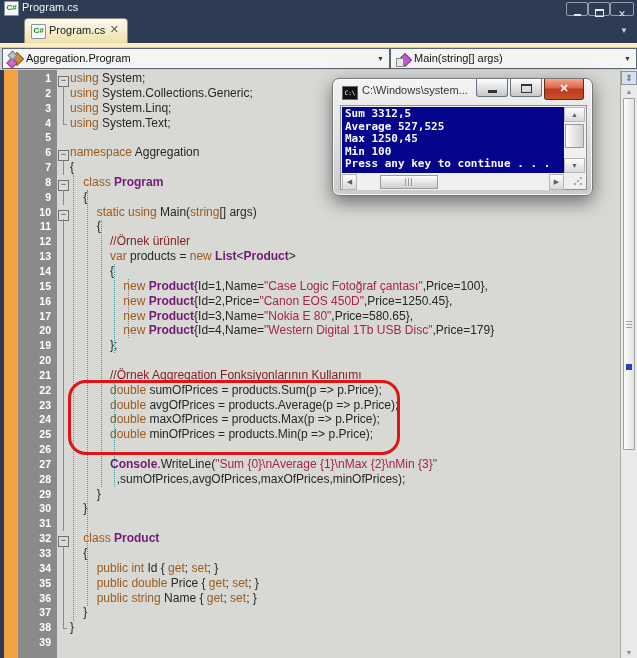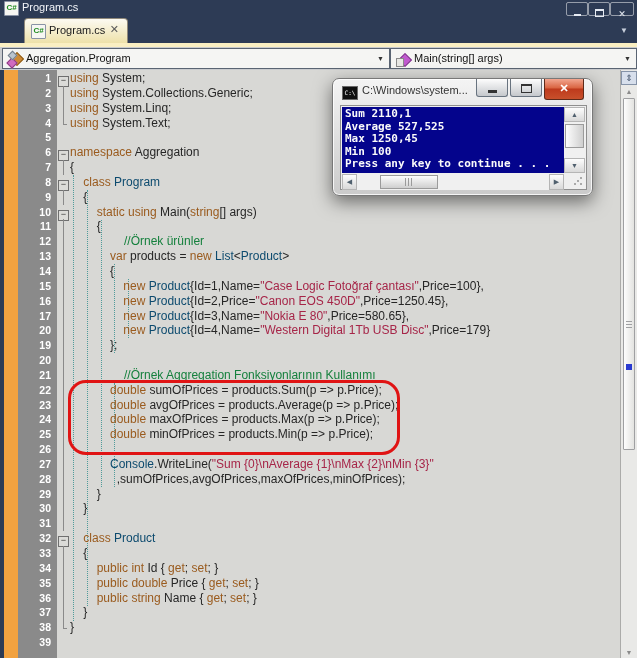--- a/index.html
+++ b/index.html
@@ -43,21 +43,21 @@
   .lines{position:absolute;left:0;top:1px;width:620px;}
   .code-line{display:flex;height:14.85px;line-height:14.85px;white-space:nowrap;}
   .ln{width:57px;padding-right:6px;box-sizing:border-box;text-align:right;color:#FFF;font-size:10.5px;font-weight:600;}
   .fold{width:13px;position:relative;flex:none;}
   .fbox{display:inline-block;width:9px;height:9px;margin:2px 0 0 1px;border:1px solid #6F6F6F;background:#DBDBD8;
         color:#333;font-size:9px;line-height:7px;text-align:center;}
   .f-line::before{content:"";display:block;width:1px;height:100%;background:#8A8A8A;margin-left:6px;}
   .f-end::before{content:"";display:block;width:1px;height:8px;background:#8A8A8A;margin-left:6px;}
   .f-end::after{content:"";display:block;width:4px;height:1px;background:#8A8A8A;margin-left:6px;}
   .codetext{white-space:pre;font-size:12px;color:#262626;}
-  .kw{color:#9A5B1E;} .ty{color:#0c4a6e;} .st{color:#A62548;} .cm{color:#15803d;margin-left:14px;} .pl{color:#262626;}
+  .kw{color:#9A5B1E;} .ty{color:#701a75;font-weight:bold;} .st{color:#A62548;} .cm{color:#7f1d1d;} .pl{color:#262626;}
   .guide{position:absolute;width:0;border-left:1px dotted #2E8C8C;opacity:.8;}
 
   .annot{position:absolute;left:68px;top:310px;width:326px;height:69px;border:3px solid #E01414;
          border-radius:18px;z-index:6;}
 
   
   .vscroll{position:absolute;left:620px;top:0;width:17px;height:100%;background:#E9E9E7;border-left:1px solid #ABABA9;box-sizing:border-box;}
   .splitter{position:absolute;left:0;top:1px;width:16px;height:14px;background:#D7DFEC;border:1px solid #8593A8;
             box-sizing:border-box;text-align:center;font-size:9px;line-height:12px;color:#44546B;}
   .sb-arrow{position:absolute;left:0;width:16px;text-align:center;font-size:7px;color:#8B8B8B;}
@@ -375,21 +375,21 @@
   <div class="console">
     <div class="ctitle">
       <span class="cmd-ico">C:\</span>
       <span class="ctitle-text">C:\Windows\system...</span>
       <span class="cbtn gray" style="right:84px;"><span class="g-cmin"></span></span>
       <span class="cbtn gray" style="right:50px;"><span class="g-cmax"></span></span>
       <span class="cbtn red" style="right:8px;">✕</span>
     </div>
     <div class="cclient">
       <div class="cblue">
-        <div class="cout" id="console-lines"><div>Sum 2110,1</div><div>Average 527,525</div><div>Max 1250,45</div><div>Min 100</div><div>Press any key to continue . . .</div></div>
+        <div class="cout" id="console-lines"><div>Sum 3312,5</div><div>Average 527,525</div><div>Max 1250,45</div><div>Min 100</div><div>Press any key to continue . . .</div></div>
       </div>
       <div class="cvs">
         <span class="btn up">▲</span>
         <span class="th"></span>
         <span class="btn dn">▼</span>
       </div>
       <div class="chs">
         <span class="btn lf">◀</span>
         <span class="th">
             <i></i>

